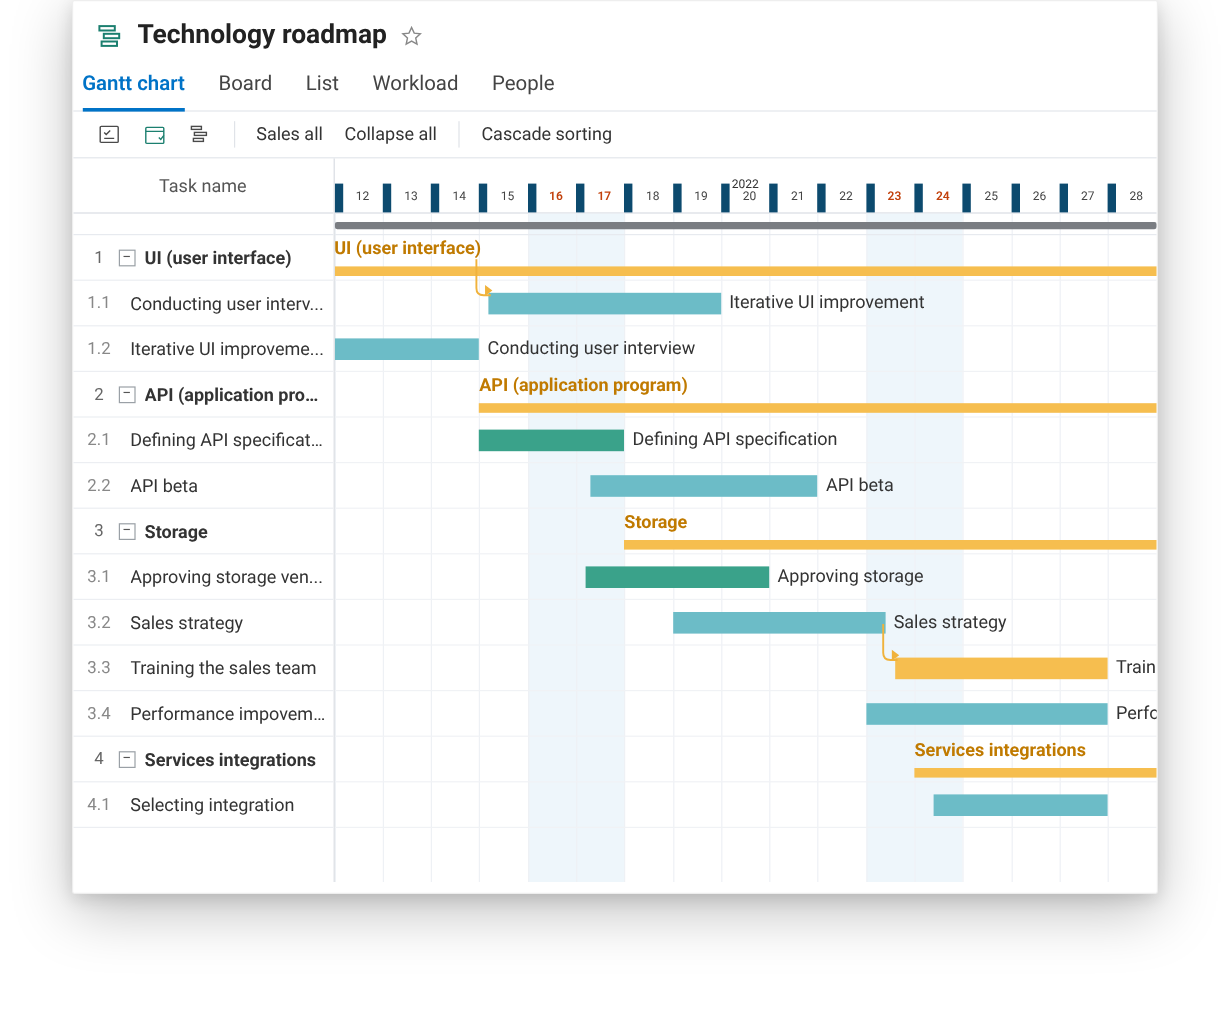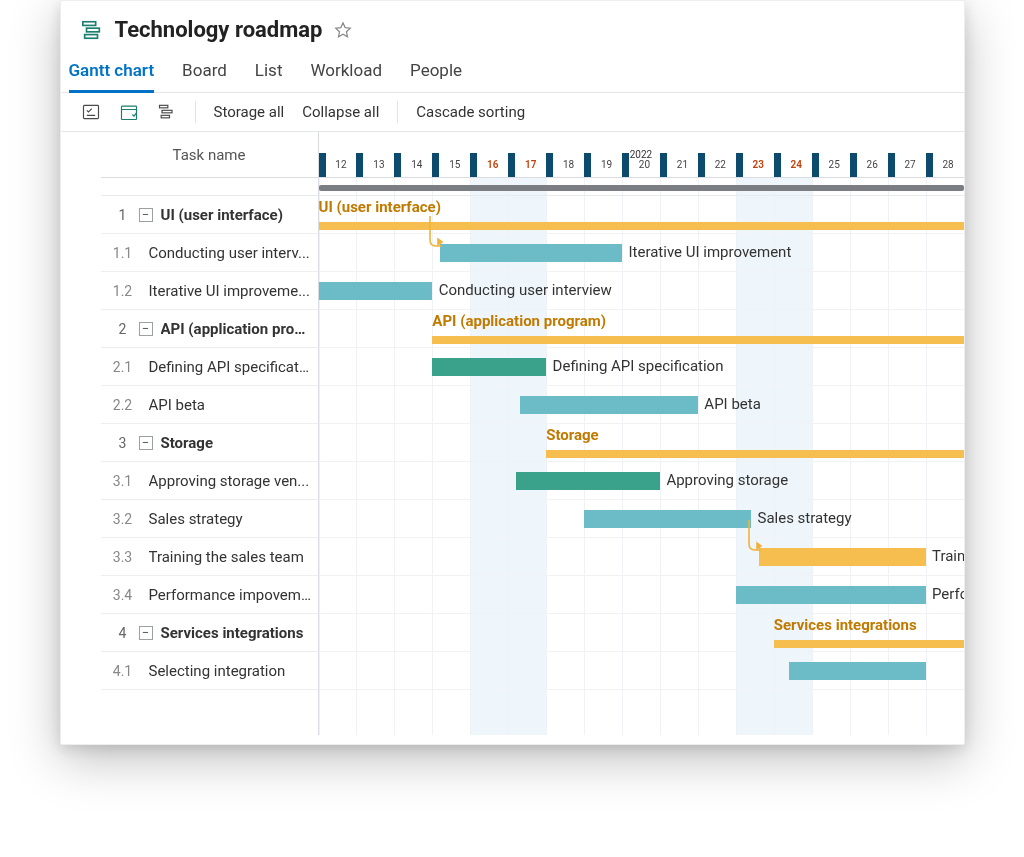--- a/index.html
+++ b/index.html
@@ -28,21 +28,21 @@
   .tab.active { color:#0073c7; font-weight:600; border-bottom:3px solid #0073c7; margin-bottom:-1px; }
 
   
   .toolbar { display:flex; align-items:center; gap:18px; padding:8px 20px; border-bottom:1px solid #e3e6eb; font-size:15px; }
   .tool-icon { width:20px; height:20px; stroke:#4a4a4a; fill:none; stroke-width:1.4; cursor:pointer; }
   .tool-icon.active { stroke:#1b7f6f; }
   .vsep { width:1px; height:22px; background:#e0e3e8; }
   .tool-link { color:#333; cursor:pointer; }
 
   
-  .gantt { display:flex; height: calc(100% - 140px); padding-left: 40px; }
+  .gantt { display:flex; height: calc(100% - 140px); }
   .gantt-left   { width: 218px; flex:0 0 218px; border-right:1px solid #d9dde3; overflow:hidden; }
   .gantt-right  { flex:1; overflow:hidden; position:relative; }
 
   
   .left-header { height:46px; display:flex; align-items:center; justify-content:center; font-size:15px; color:#555; border-bottom:1px solid #d9dde3; }
   .left-spacer { height:18px; border-bottom:1px solid #e7eaef; }
 
   
   .row { height:38px; display:flex; align-items:center; padding-left:6px; border-bottom:1px solid #eceef2; }
   .row-num { width:32px; text-align:center; font-size:14px; color:#666; }
@@ -114,21 +114,21 @@
       <rect x="3" y="5" width="18" height="16" rx="1"></rect>
         <path d="M3 9h18"></path>
         <path d="M16 15l2 2 3-4" stroke="#1b7f6f"></path>
     </svg>
     <svg class="tool-icon" viewBox="0 0 24 24">
       <rect x="3" y="4" width="10" height="3"></rect>
         <rect x="6" y="10" width="12" height="3"></rect>
         <rect x="5" y="16" width="10" height="3"></rect>
     </svg>
     <div class="vsep"></div>
-    <div class="tool-link">Storage all</div>
+    <div class="tool-link">Sales all</div>
     <div class="tool-link">Collapse all</div>
     <div class="vsep"></div>
     <div class="tool-link">Cascade sorting</div>
   </div>
 
   <div class="gantt">
 
     <div class="gantt-left">
       <div class="left-header">Task name</div>
       <div class="left-spacer"></div>

